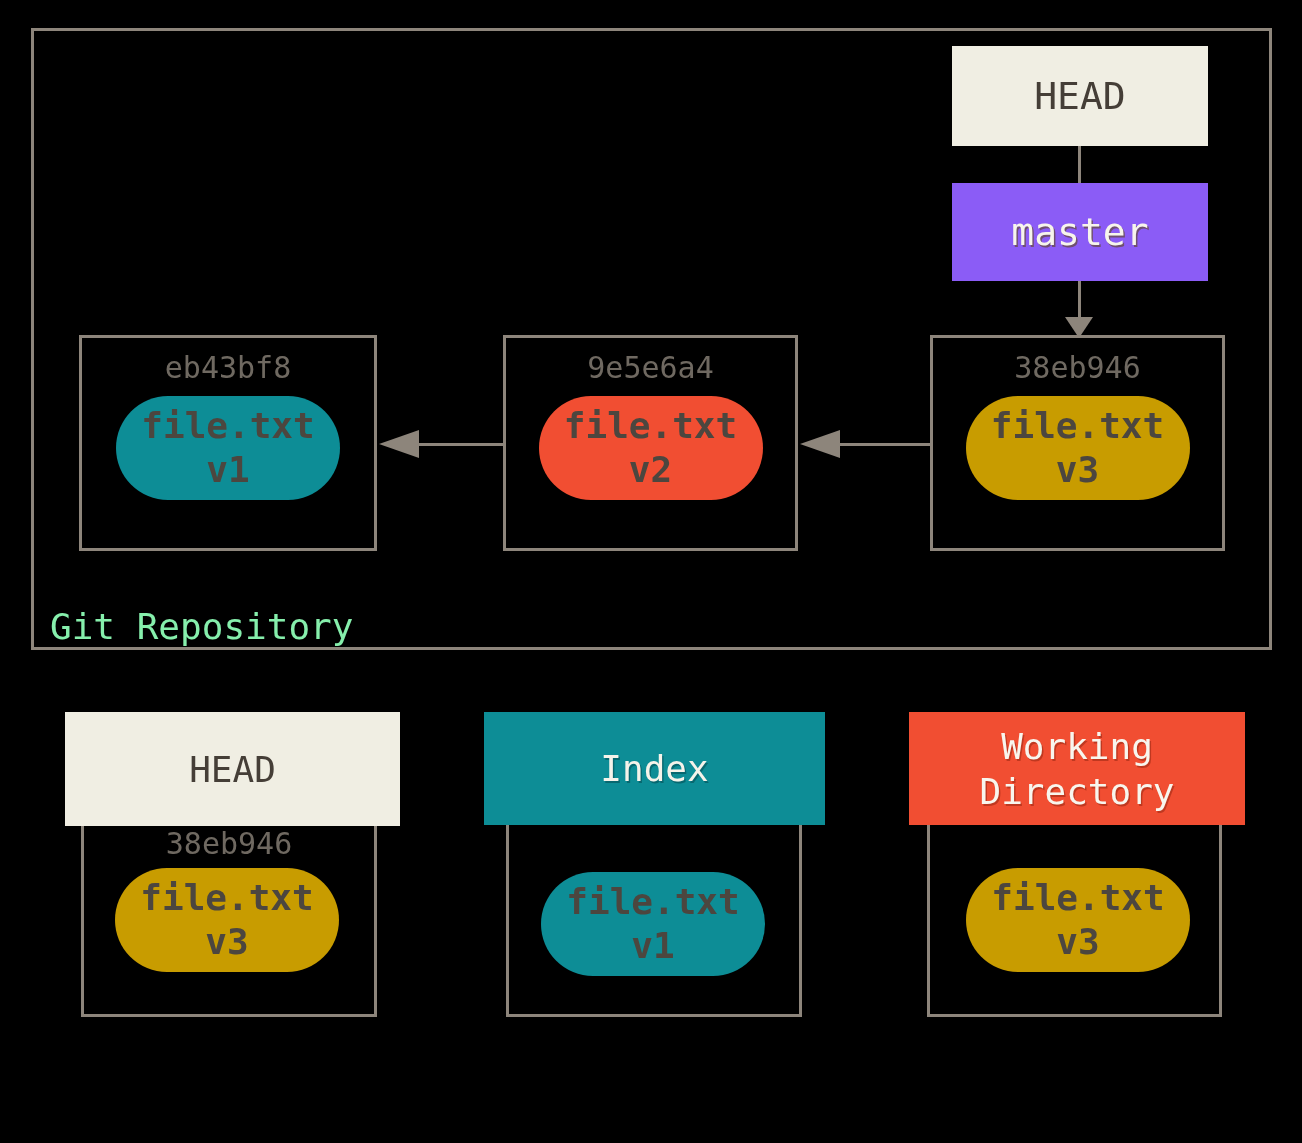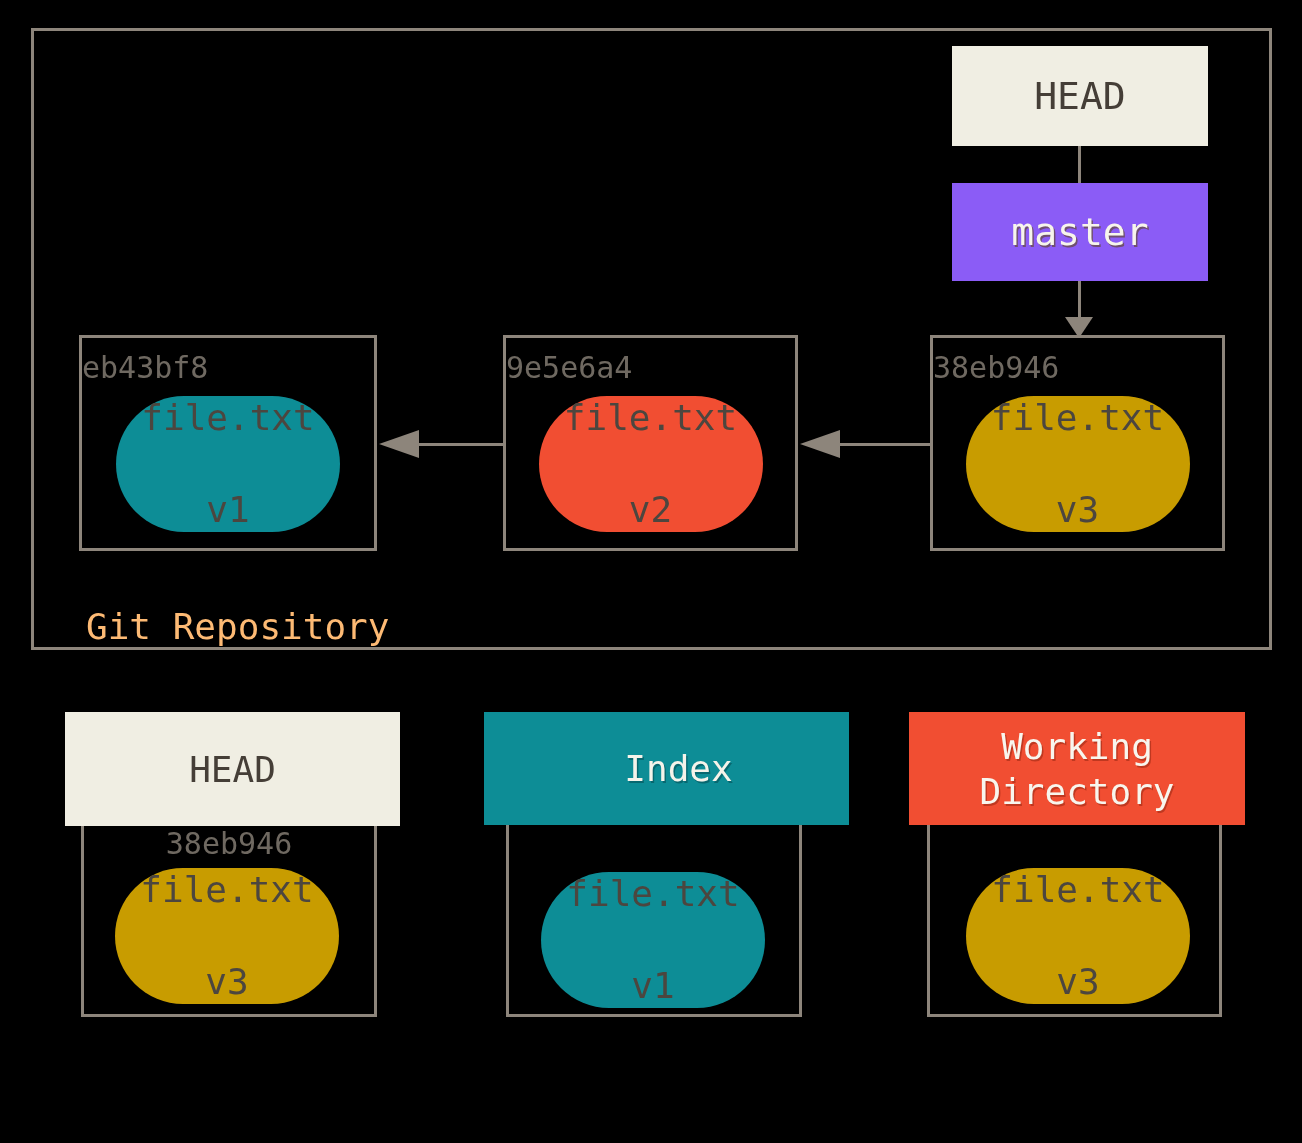--- a/index.html
+++ b/index.html
@@ -19,24 +19,23 @@
 
   
   .repo-box {
     left: 31px; top: 28px;
     width: 1235px; height: 616px;
     border: 3px solid #8d857b;
   }
   .repo-label {
     left: 50px; top: 606px;
     font-size: 36px;
-    color: #fdba74;
+    color: #86efac;
     letter-spacing: 0px;
     white-space: pre;
-    margin-left: 36px;
   }
 
   
   .ref-box {
     width: 256px;
     display: flex;
     align-items: center;
     justify-content: center;
     font-size: 38px;
     text-align: center;
@@ -75,37 +74,38 @@
     width: 295px; height: 216px;
     border: 3px solid #8d857b;
     box-sizing: border-box;
   }
   .commit-1 { left: 79px; width: 298px; }
   .commit-2 { left: 503px; }
   .commit-3 { left: 930px; }
   .hash-label {
     width: 100%;
     left: 0; top: 12px;
-    text-align: left;
+    text-align: center;
     font-size: 30px;
     color: #6f6961;
   }
 
   
   .pill {
-    width: 224px; height: 136px;
+    width: 224px; height: 104px;
     border-radius: 68px;
     display: flex;
     flex-direction: column;
     align-items: center;
-    justify-content: space-between;
+    justify-content: center;
     font-size: 36px;
     line-height: 1.22;
     color: #4c463f;
     text-align: center;
+    font-weight: bold;
   }
   .pill-in-commit { left: 50%; transform: translateX(-50%); top: 58px; }
   .teal-bg   { background: #0d8d96; }
   .orange-bg { background: #f14e32; }
   .gold-bg   { background: #c89c00; }
 
   
   .tree-header {
     top: 712px;
     display: flex;
@@ -113,21 +113,21 @@
     justify-content: center;
     text-align: center;
     font-size: 36px;
     line-height: 1.25;
     z-index: 3;
   }
   .tree-header.cream { background: #f0eee3; color: #453e37; }
   .tree-header.teal  { background: #0d8d96; color: #f5f3ea; text-shadow: 1.5px 1.5px 0 rgba(0,60,66,0.45); }
   .tree-header.orange{ background: #f14e32; color: #f8f6ee; text-shadow: 1.5px 1.5px 0 rgba(130,30,10,0.45); }
   .head-header    { left: 65px;  width: 335px; height: 114px; }
-  .index-header   { left: 484px; width: 341px; height: 113px; padding-left: 24px; }
+  .index-header   { left: 484px; width: 341px; height: 113px; }
   .working-header { left: 909px; width: 336px; height: 113px; justify-content: center; }
 
   .tree-body {
     top: 768px;
     height: 249px;
     border: 3px solid #8d857b;
     box-sizing: border-box;
     z-index: 1;
   }
   .head-body    { left: 81px;  width: 296px; }

